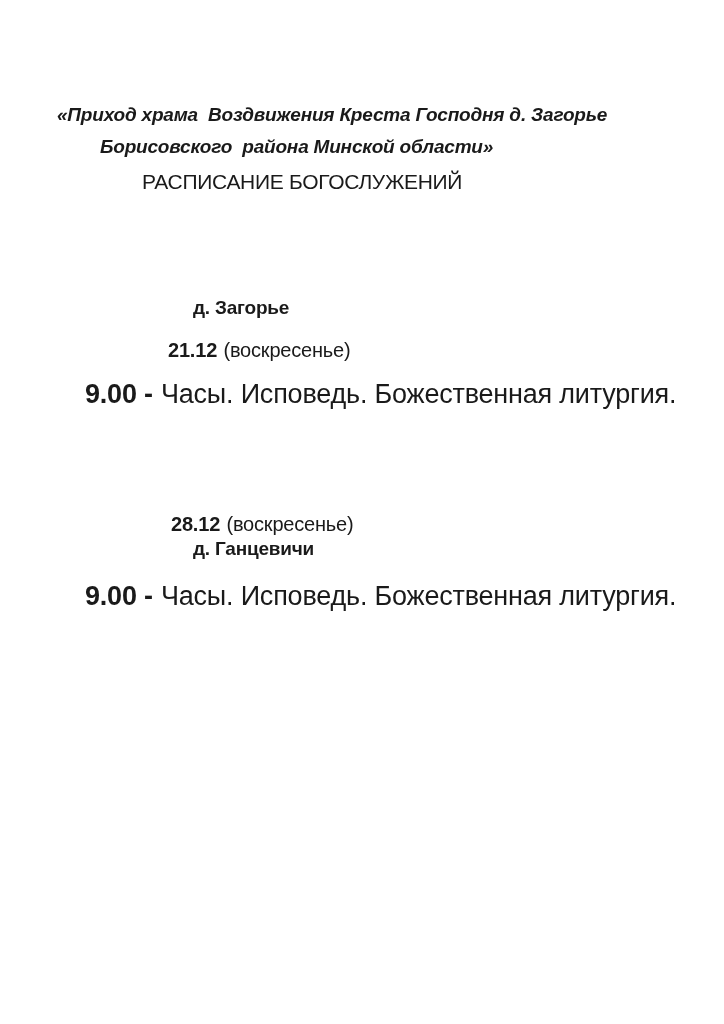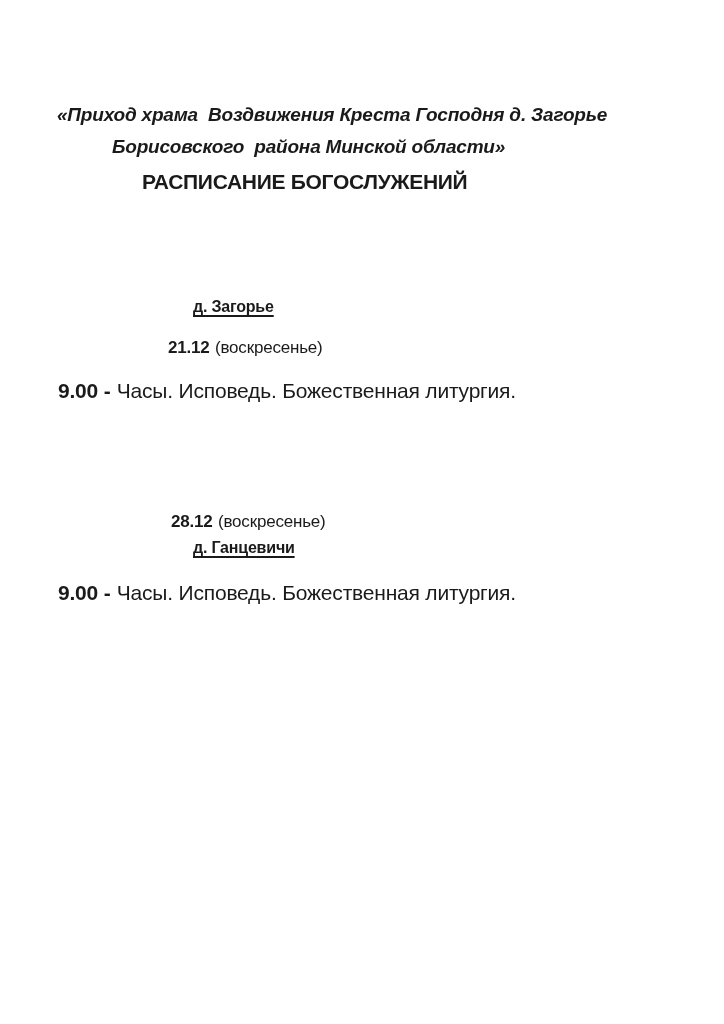--- a/index.html
+++ b/index.html
@@ -23,47 +23,46 @@
     text-align: right;
   }
   
   .title-line {
     font-weight: bold;
     font-style: italic;
     font-size: 19px;
     white-space: pre; 
   }
   .title-1 { left: 57px;  top: 104px; }
-  .title-2 { left: 112px; top: 136px; }
+  .title-2 { left: 100px; top: 136px; }
   
   .schedule-heading {
     left: 142px;
     top: 169px;
     font-size: 21px;
     letter-spacing: -0.3px;
-    font-weight: bold;
+    font-weight: normal;
   }
   
   .location {
     font-weight: bold;
-    font-size: 16px;
-    text-decoration: underline;
+    font-size: 19px;
     text-decoration-thickness: 2px;
     text-underline-offset: 3px;
   }
   .loc-1 { left: 193px; top: 297px; }
   .loc-2 { left: 193px; top: 499px; margin-top: 39px; }
   
-  .date-line { font-size: 17px; }
+  .date-line { font-size: 20px; }
   .date-line .date { font-weight: bold; }
   .date-line .day  { margin-left: 0.32em; }
   .date-1 { left: 168px; top: 338px; }
   .date-2 { left: 171px; top: 512px; }
   
-  .service-line { font-size: 21px; }
+  .service-line { font-size: 27px; margin-left: 27px; }
   .service-line .time { font-weight: bold; }
   .service-line .services { margin-left: 0.3em; }
   .svc-1 { left: 58px; top: 378px; }
   .svc-2 { left: 58px; top: 580px; }
 </style>
 </head>
 <body>
 
 <div class="page">
 

